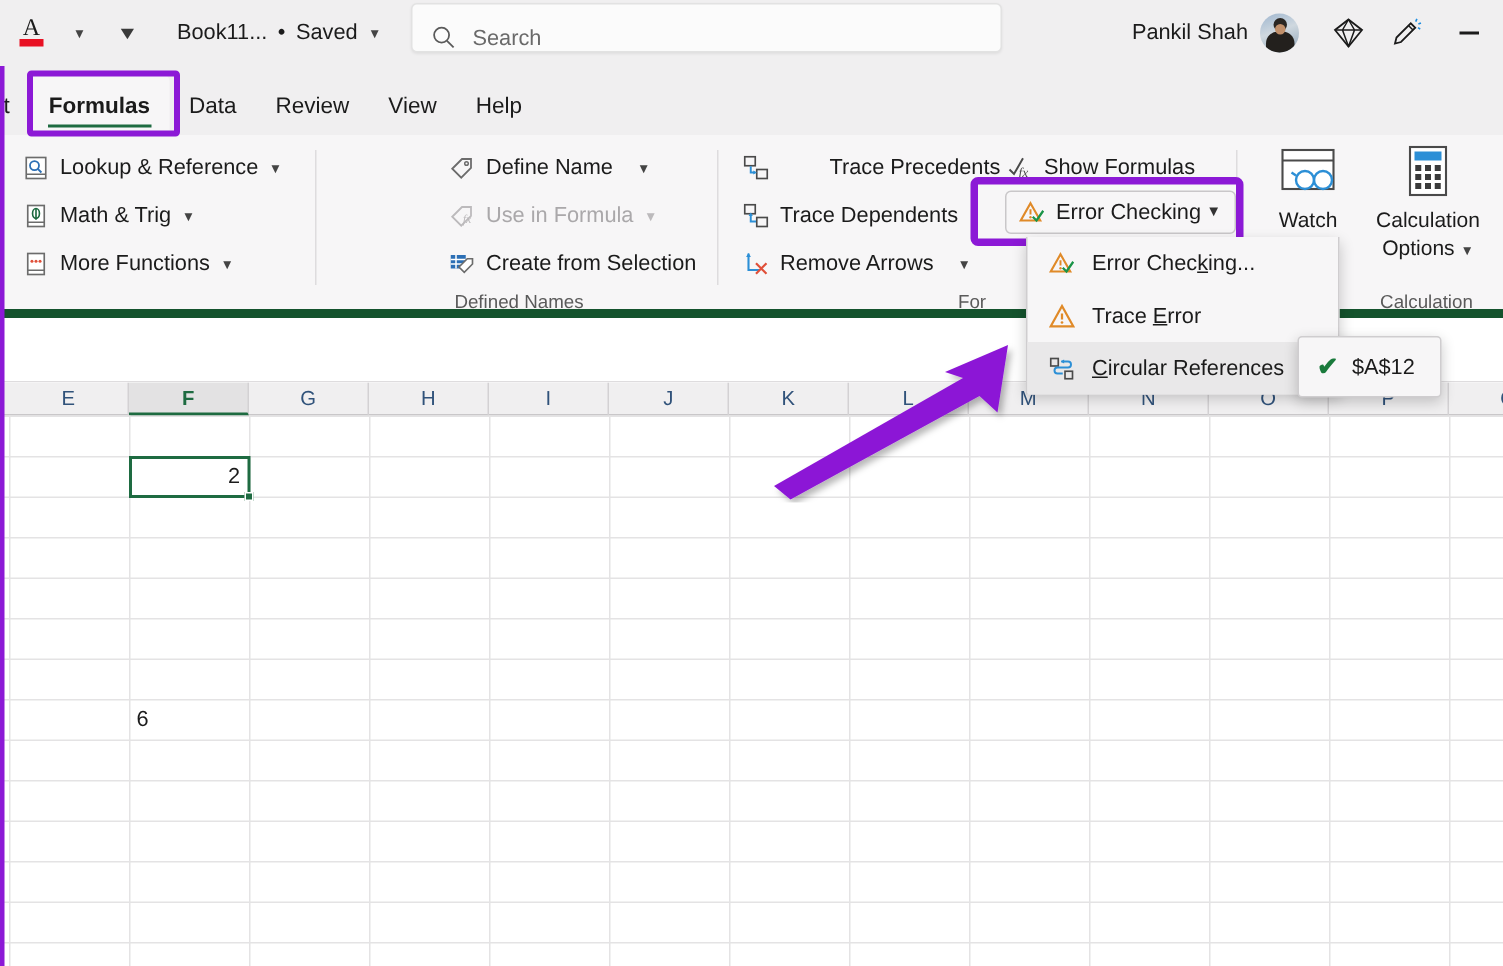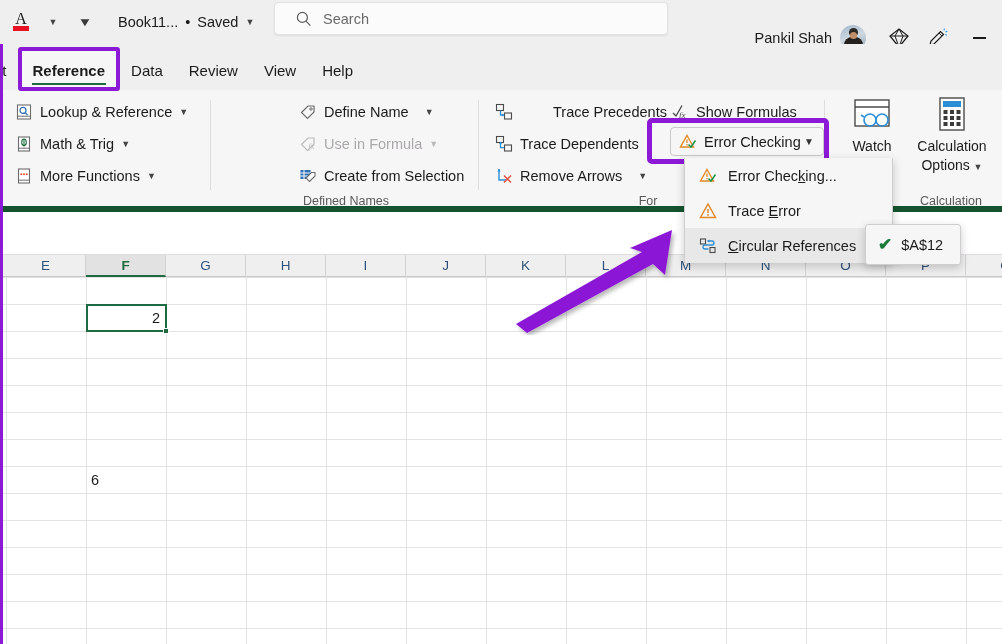--- a/index.html
+++ b/index.html
@@ -36,27 +36,27 @@
 
   .doctitle{
     display:flex; align-items:center; gap:7px; margin-left:18px;
     font-size:14.5px; color:#1b1b1b; white-space:nowrap;
   }
   .doctitle .dot{ color:#1b1b1b; }
 
   .searchwrap{
     position:absolute; left:274px; top:2px; width:394px; height:33px;
     background:#fbfbfb; border:1px solid #e2e2e2; border-radius:4px;
-    display:flex; align-items:center; padding-left:20px; gap:10px;
+    display:flex; align-items:flex-end; padding-left:12px; gap:10px;
     box-shadow:0 1px 2px rgba(0,0,0,.07);
   }
   .searchwrap .ph{ font-size:14.5px; color:#6a6a6a; }
 
   .userzone{
-    position:absolute; right:0; top:0; height:44px; display:flex; align-items:center; gap:0px;margin-top:16px;
+    position:absolute; right:0; top:0; height:44px; display:flex; align-items:center; gap:0px;
   }
   .username{ font-size:14.5px; color:#1b1b1b; margin-right:8px; white-space:nowrap;}
   .avatar{
     width:26px; height:26px; border-radius:50%; overflow:hidden; position:relative;
     background:linear-gradient(160deg,#9fb6cf 0%,#cfd8df 45%,#8ea4b8 100%);
   }
   .avatar .head{ position:absolute; left:9px; top:3px; width:9px; height:9px; border-radius:50%; background:#2a2622;}
   .avatar .body{ position:absolute; left:3.5px; top:12px; width:19px; height:15px; border-radius:8px 8px 2px 2px; background:#23201d;}
   .avatar .face{ position:absolute; left:10px; top:6.5px; width:7px; height:7px; border-radius:50%; background:#c08f6a;}
   .tb-icon{ width:38px; height:44px; display:flex; align-items:center; justify-content:center;}
@@ -246,21 +246,21 @@
           <div class="l"></div>
         </div>
     </div>
   </div>
 
   <div class="tabbar">
     <div class="tab clipped">
       <span>ut</span>
     </div>
     <div class="tab active">
-      <span>Reference</span>
+      <span>Formulas</span>
       <span class="under"></span>
     </div>
     <div class="tab">
       <span>Data</span>
     </div>
     <div class="tab">
       <span>Review</span>
     </div>
     <div class="tab">
       <span>View</span>

